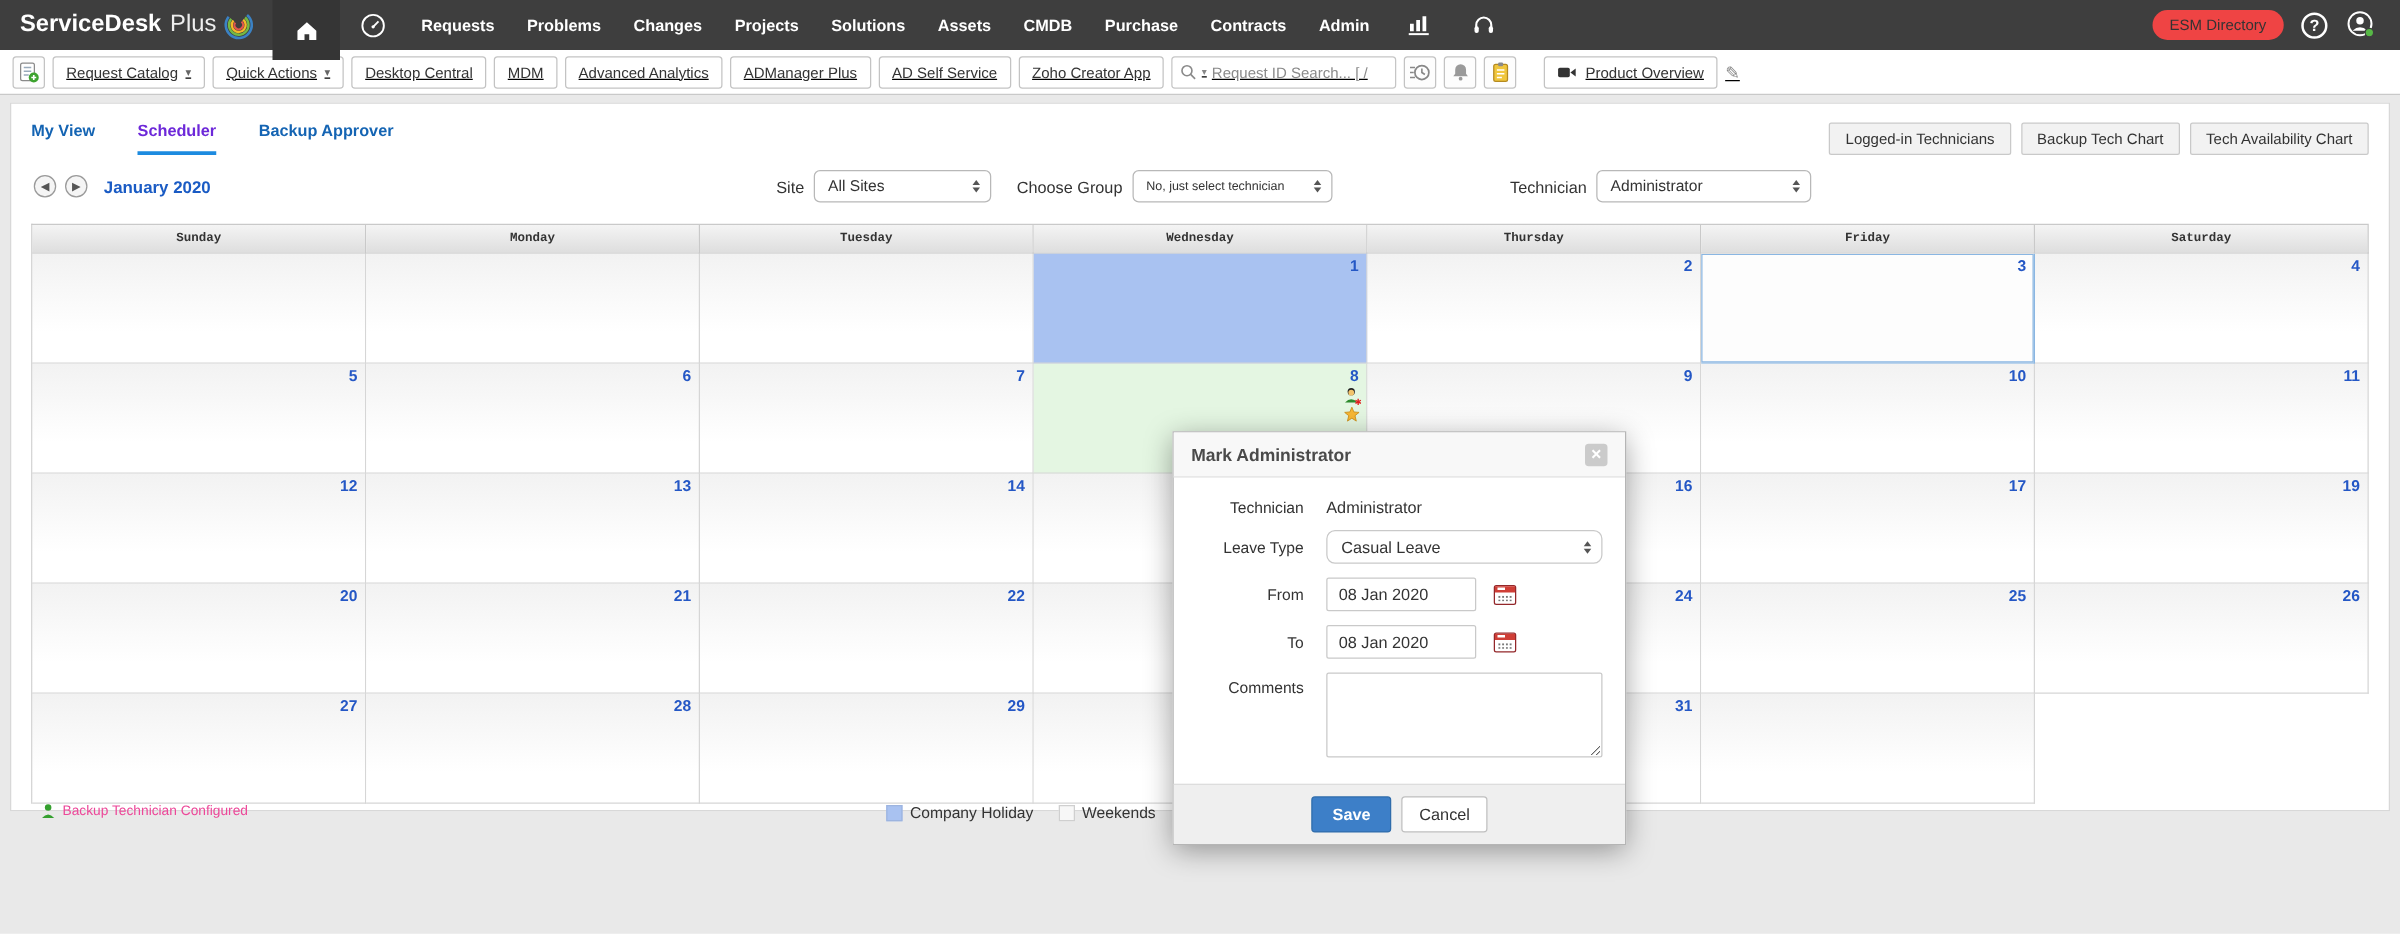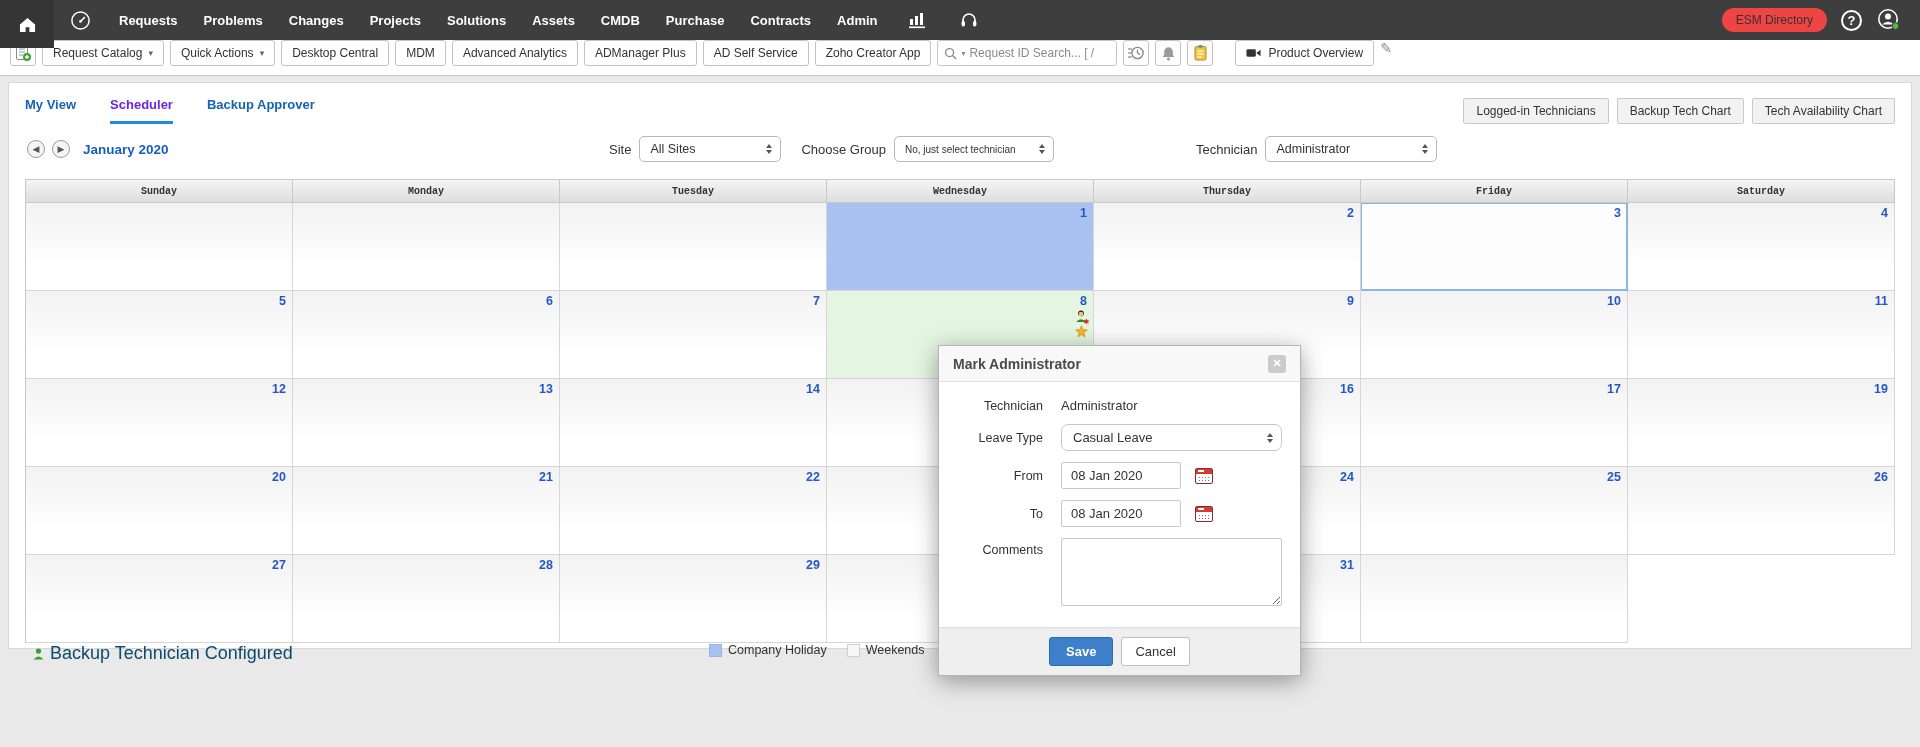--- a/index.html
+++ b/index.html
@@ -13,21 +13,21 @@
   .brand .suffix { font-weight:300; margin-left:5px; color:#eee; }
   .home-tab { height:48px; width:54px; background:#353535; display:flex; align-items:center; justify-content:center; cursor:pointer; }
   .nav-ico-item { height:40px; width:52px; display:flex; align-items:center; justify-content:center; cursor:pointer; }
   .nav-items { display:flex; height:40px; }
   .nav-item { height:40px; display:flex; align-items:center; padding:0 13px; color:#fff; font-size:13px; font-weight:bold; cursor:pointer; }
   .topbar-right { margin-left:auto; height:40px; display:flex; align-items:center; gap:14px; padding-right:18px; }
   .esm-btn { background:#ef4444; color:#333; font-size:12px; border:none; border-radius:13px; padding:5px 14px; cursor:pointer; }
   .help-circle { width:21px; height:21px; border-radius:50%; border:2px solid #fff; color:#fff; font-size:13px; font-weight:bold; display:flex; align-items:center; justify-content:center; cursor:pointer; }
 
   
-  .toolbar { height:36px; background:#fff; border-bottom:1px solid #c9c9c9; display:flex; align-items:flex-start; gap:6px; padding:0 10px; position:relative; z-index:2; }
+  .toolbar { height:36px; background:#fff; border-bottom:1px solid #c9c9c9; display:flex; align-items:center; gap:6px; padding:0 10px; position:relative; z-index:2;text-decoration:underline; }
   .tb-iconbtn { width:26px; height:26px; border:1px solid #c3c3c3; border-radius:3px; background:#fdfdfd; display:flex; align-items:center; justify-content:center; cursor:pointer; }
   .tb-btn { height:26px; border:1px solid #c3c3c3; border-radius:3px; background:#fff; color:#333; font-size:12px; padding:0 10px; cursor:pointer; display:flex; align-items:center; gap:6px; font-family:inherit; }
   .tb-btn .caret { font-size:9px; color:#666; }
   .tb-search { height:26px; width:180px; border:1px solid #c6c6c6; border-radius:3px; background:#fff; display:flex; align-items:center; padding:0 6px; gap:4px; }
   .tb-search input { border:none; outline:none; width:130px; font-size:12px; color:#555; font-family:inherit; background:transparent; }
   .tb-search input::placeholder { color:#8a8a8a; }
   .po-btn { height:26px; border:1px solid #c3c3c3; border-radius:3px; background:#fff; display:flex; align-items:center; gap:7px; padding:0 10px; font-size:12px; color:#333; cursor:pointer; margin-left:16px; }
   .pencil { color:#888; font-size:14px; cursor:pointer; }
 
   
@@ -37,21 +37,21 @@
   .tabs { display:flex; gap:34px; }
   .tab { font-size:13px; font-weight:bold; color:#1464b3; padding-bottom:9px; cursor:pointer; border-bottom:3px solid transparent; }
   .tab.active { color:#6d28d9; border-bottom-color:#1d8be0; cursor:default; }
   .actions { margin-left:auto; display:flex; gap:8px; }
   .action-btn { background:#f2f2f2; border:1px solid #c9c9c9; border-radius:2px; color:#333; font-size:12px; padding:5px 12px; cursor:pointer; font-family:inherit; }
 
   .controls-row { position:relative; height:34px; margin-top:12px; }
   .monthnav { position:absolute; left:18px; top:4px; display:flex; align-items:center; gap:7px; }
   .circle-btn { width:18px; height:18px; border-radius:50%; border:1px solid #9a9a9a; background:#f5f5f5; color:#555; font-size:9px; display:flex; align-items:center; justify-content:center; cursor:pointer; }
   .month-title { color:#1a5bc4; font-size:13.5px; font-weight:bold; margin-left:6px; }
-  .ctl-group { position:absolute; top:0; display:flex; align-items:center; gap:8px; }
+  .ctl-group { position:absolute; top:0; display:flex; align-items:center; gap:8px;margin-left:12px; }
   .ctl-label { font-size:13px; color:#333; }
   .sel { height:26px; background:#fff; border:1px solid #b8b8b8; border-radius:5px; display:flex; align-items:center; padding:0 8px 0 10px; font-size:12.5px; color:#333; cursor:pointer; }
   .sel .sel-txt { flex:1; white-space:nowrap; overflow:hidden; }
   .ud { display:inline-flex; flex-direction:column; gap:2px; margin-left:8px; }
   .ud i { width:0; height:0; border-left:3.5px solid transparent; border-right:3.5px solid transparent; }
   .ud .up { border-bottom:4px solid #555; }
   .ud .dn { border-top:4px solid #555; }
 
   
   .cal { position:absolute; left:16px; right:16px; top:96px; border-left:1px solid #c9c9c9; border-top:1px solid #c9c9c9; }
@@ -59,21 +59,21 @@
   .dow { height:23px; background:linear-gradient(180deg,#f4f4f4,#dedede); border-right:1px solid #c9c9c9; border-bottom:1px solid #c9c9c9; font-size:10px; font-weight:bold; color:#333; display:flex; align-items:center; justify-content:center;font-family:Liberation Mono, monospace; }
   .cal-grid { display:grid; grid-template-columns:repeat(7,1fr); }
   .cell { height:88px; border-right:1px solid #d6d6d6; border-bottom:1px solid #d6d6d6; position:relative; background:linear-gradient(180deg,#f2f2f2,#ffffff 72%); cursor:pointer; }
   .cell .daynum { position:absolute; top:3px; right:6px; font-size:12.5px; font-weight:bold; color:#2457c5; }
   .cell.holiday { background:#a9c2f1; }
   .cell.leave { background:#e4f6e2; }
   .cell.today { background:#fdfdfd; box-shadow:inset 0 0 0 1px #8ab6e2; border-right-color:#8ab6e2; border-bottom-color:#8ab6e2; }
   .cell-icons { position:absolute; top:19px; right:4px; display:flex; flex-direction:column; align-items:center; gap:1px; }
 
   
-  .legend-left { position:absolute; left:24px; top:560px; display:flex; align-items:center; gap:6px; font-size:18px; color:#0c4a6e; }
+  .legend-left { position:absolute; left:24px; top:560px; display:flex; align-items:center; gap:6px; font-size:11px; color:#ec4899; }
   .legend-mid { position:absolute; left:700px; top:560px; display:flex; align-items:center; gap:6px; font-size:12.5px; color:#333; }
   .swatch { width:13px; height:13px; display:inline-block; border:1px solid #9db4df; background:#a9c2f1; }
   .swatch.wk { background:#f7f7f7; border:1px solid #cfcfcf; margin-left:14px; }
 
   
   .modal { position:absolute; left:938px; top:345px; width:363px; background:#fff; border:1px solid #b5b5b5; box-shadow:0 5px 22px rgba(0,0,0,.38); z-index:20; }
   .modal-head { height:36px; background:#f8f8f8; border-bottom:1px solid #e2e2e2; display:flex; align-items:center; padding:0 14px; }
   .modal-title { font-size:14px; font-weight:bold; color:#4a4a4a; }
   .modal-close { margin-left:auto; width:18px; height:18px; background:#cbcbcb; border-radius:3px; color:#fff; font-size:11px; font-weight:bold; display:flex; align-items:center; justify-content:center; cursor:pointer; }
   .modal-body { padding:16px 18px 10px 18px; }
@@ -94,20 +94,32 @@
   .modal-foot { height:48px; background:#efefef; border-top:1px solid #ddd; display:flex; align-items:center; justify-content:center; gap:8px; }
   .save-btn { background:#3d7fc8; color:#fff; font-weight:bold; font-size:13px; border:1px solid #2f6cab; border-radius:3px; padding:6px 16px; cursor:pointer; font-family:inherit; }
   .cancel-btn { background:#fff; color:#333; font-size:13px; border:1px solid #bfbfbf; border-radius:3px; padding:6px 13px; cursor:pointer; font-family:inherit; }
 
   svg { display:block; }
 </style>
 </head>
 <body>
 
 <div class="topbar">
+  <div class="brand">
+    <b>ServiceDesk</b>
+      <span class="suffix">Plus</span>
+    <svg width="26" height="26" viewBox="0 0 30 30" style="margin-left:3px">
+      <g fill="none" transform="rotate(-50 15 15)">
+        <circle cx="15" cy="15" r="12" stroke="#3b82c4" stroke-width="2.4" stroke-dasharray="56 100"></circle>
+        <circle cx="15" cy="15" r="9" stroke="#74b943" stroke-width="2.2" stroke-dasharray="42 100"></circle>
+        <circle cx="15" cy="15" r="6.4" stroke="#f3b929" stroke-width="2.2" stroke-dasharray="30 100"></circle>
+        <circle cx="15" cy="15" r="4" stroke="#e2574c" stroke-width="2" stroke-dasharray="18 100"></circle>
+      </g>
+    </svg>
+  </div>
   <div class="home-tab">
     <svg width="19" height="17" viewBox="0 0 20 18">
         <path d="M2 9 L10 2 L18 9 V17 H12 V12 H8 V17 H2 Z" fill="#fff"></path>
       </svg>
   </div>
   <div class="nav-ico-item">
     <svg width="21" height="21" viewBox="0 0 22 22">
       <circle cx="11" cy="11" r="9" fill="none" stroke="#fff" stroke-width="1.6"></circle>
       <line x1="11" y1="12" x2="15.5" y2="7.5" stroke="#fff" stroke-width="1.6"></line>
       <circle cx="11" cy="12" r="1.4" fill="#fff"></circle>

